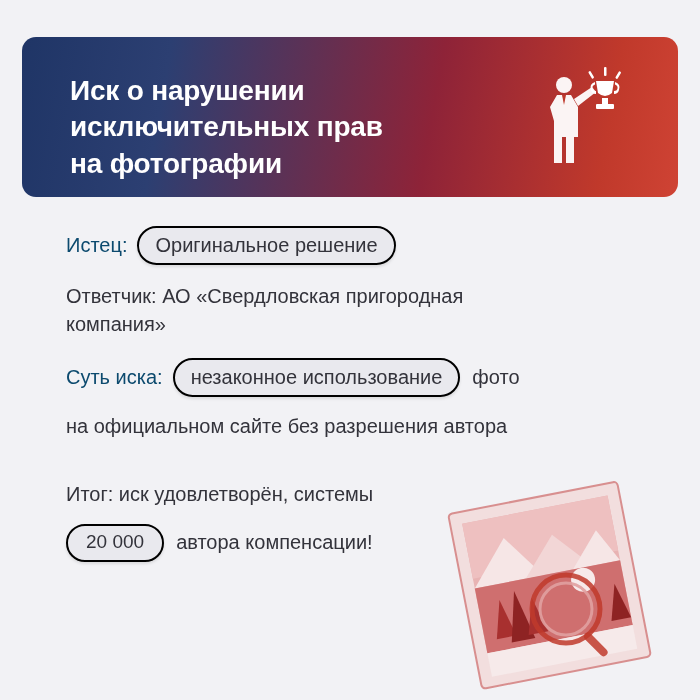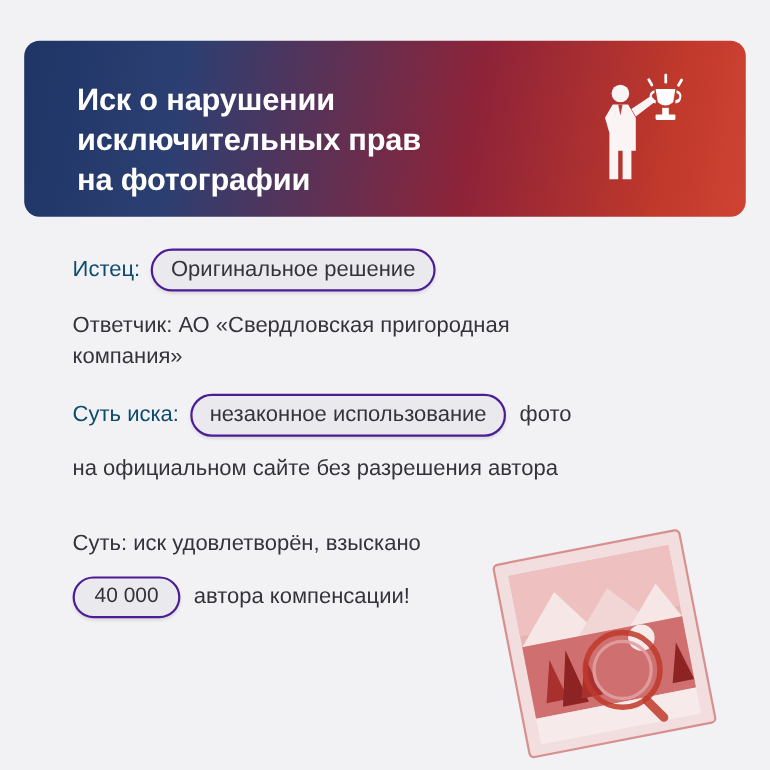--- a/index.html
+++ b/index.html
@@ -58,21 +58,21 @@
   .text {
     color: #33333b;
     font-size: 20px;
     line-height: 1.38;
   }
 
   
   .chip {
     display: inline-block;
     background: #e9e9ee;
-    border: 2px solid #4c1d95;
+    border: 2px solid #000000;
     border-radius: 20px;
     color: #33333b;
     font-size: 20px;
     padding: 5px 16px 6px 16px;
     line-height: 1.2;
     box-shadow: 0 2px 3px rgba(0,0,0,0.10);
     white-space: nowrap;
   }
   .chip-sm { font-size: 19px; padding: 5px 18px 6px 18px; }
 
@@ -153,26 +153,26 @@
 
     <div class="gap-c"></div>
 
     <div class="text">на официальном сайте без разрешения автора</div>
 
     <div class="gap-b"></div>
 
 
     <div class="gap-b"></div>
 
-    <div class="text">Суть: иск удовлетворён, взыскано</div>
+    <div class="text">Итог: иск удовлетворён, системы</div>
 
     <div class="gap-c"></div>
 
     <div class="row">
-      <span class="chip chip-sm">40 000</span>
+      <span class="chip chip-sm">20 000</span>
       <span class="text after-chip">автора компенсации!</span>
     </div>
 
   </div>
 
   <div class="photo-illus">
     <svg viewBox="0 0 230 215" width="230" height="215" aria-hidden="true">
       <g transform="rotate(-11 120 110)">
 
         <rect x="28" y="18" width="172" height="178" rx="4" fill="#f2dede" stroke="#d88f8f" stroke-width="2"></rect>

